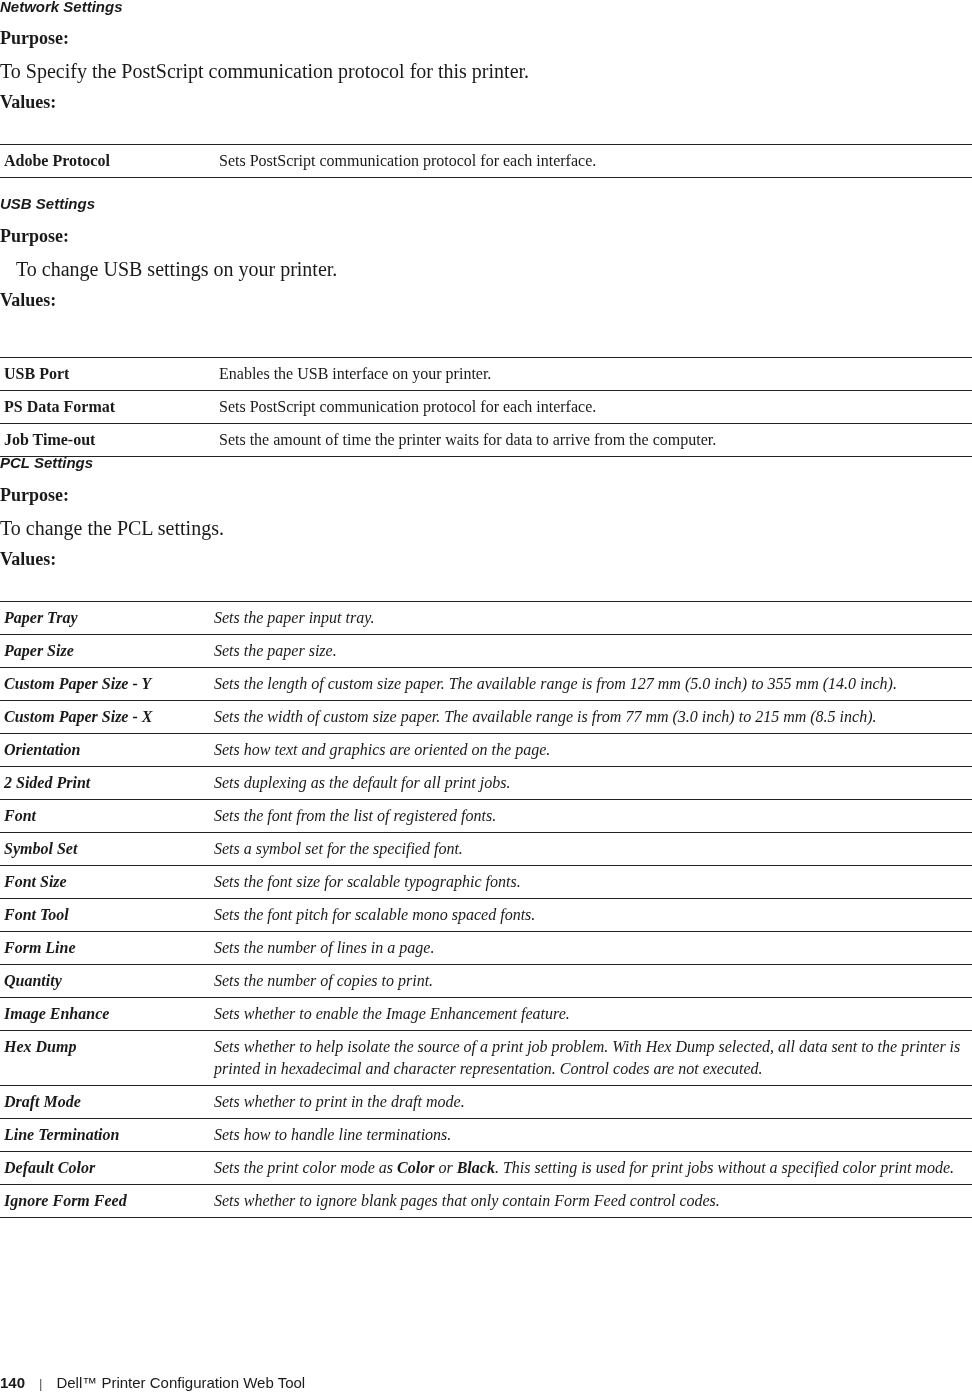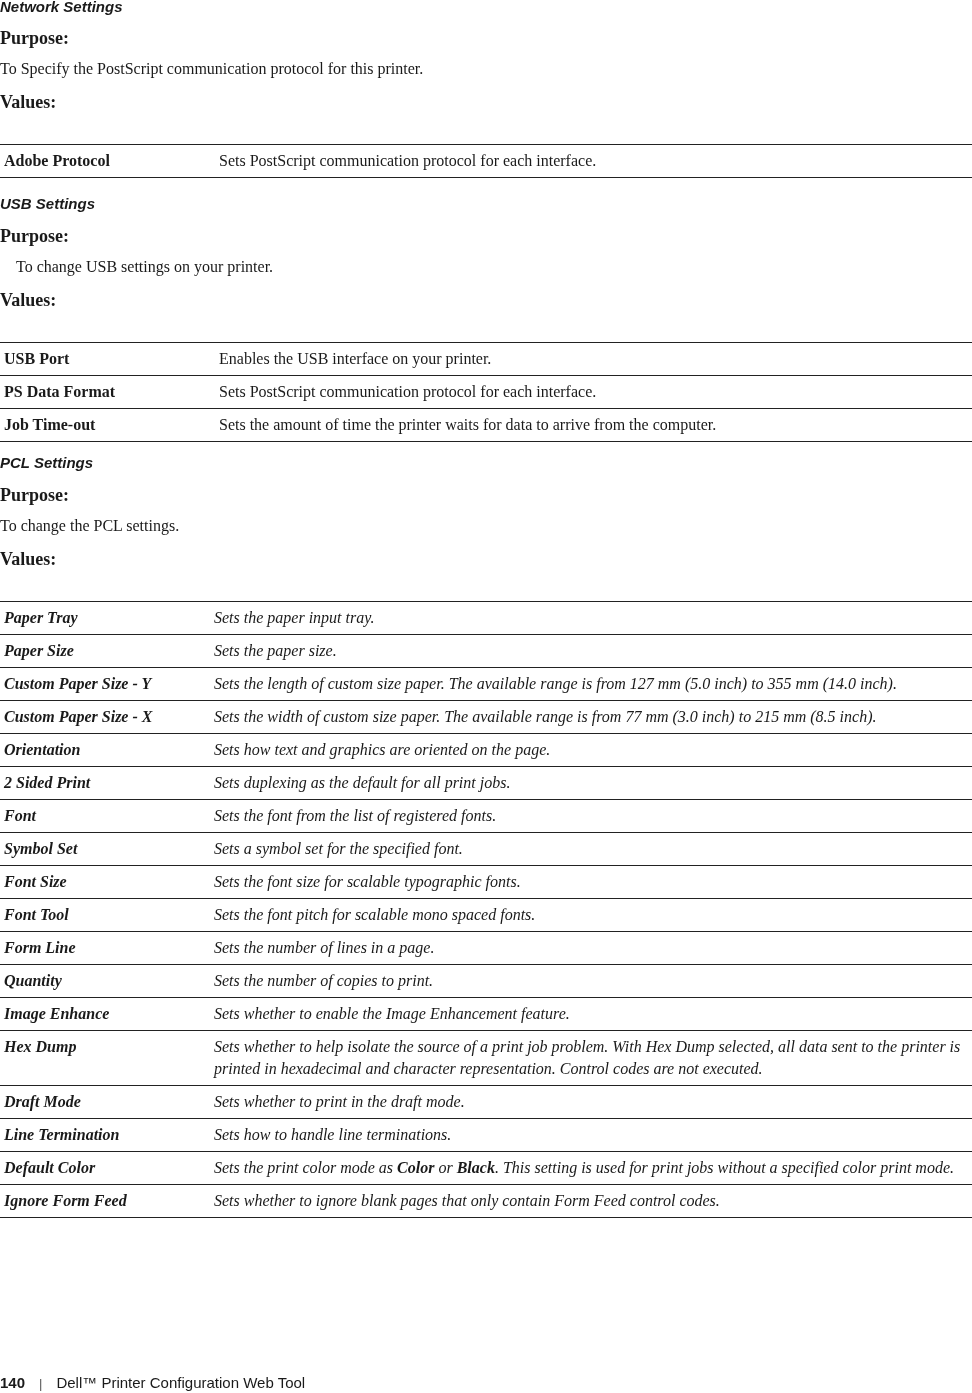--- a/index.html
+++ b/index.html
@@ -1,19 +1,19 @@
 <!DOCTYPE html>
 <html><head>
 <meta charset="utf-8">
 <style>
   html, body { margin: 0; padding: 0; background: #ffffff; }
   body { width: 972px; height: 1393px; position: relative; overflow: hidden; color: #1a1a1a; font-family: "Liberation Serif", "DejaVu Serif", serif; }
   .section-title { position: absolute; left: 0; font-family: "Liberation Sans", "DejaVu Sans", sans-serif; font-weight: bold; font-style: italic; font-size: 15px; color: #1a1a1a; }
   .label { position: absolute; left: 0; font-size: 18px; font-weight: bold; color: #1a1a1a; }
-  .para { position: absolute; left: 0; font-size: 16px; color: #1a1a1a; white-space: nowrap; }
+  .para { position: absolute; left: 0; font-size: 20px; color: #1a1a1a; white-space: nowrap; }
   table.vals { position: absolute; left: 0; width: 972px; border-collapse: collapse; font-size: 16px; }
   table.vals tr { border-top: 1.5px solid #222; }
   table.vals tr:last-child { border-bottom: 1.5px solid #222; }
   table.vals td { vertical-align: top; padding: 5px 4px 5px 4px; line-height: 22px; }
   table.vals td.name { font-weight: bold; white-space: nowrap; margin-top: 48px; }
   table.vals td.desc { padding-right: 6px; }
   .footer { position: absolute; left: 0; top: 1374px; font-family: "Liberation Sans", "DejaVu Sans", sans-serif; font-size: 15px; color: #1a1a1a; white-space: nowrap; }
   .footer .pg { font-weight: bold; }
   .footer .sep { margin: 0 14px; font-size: 13px; color: #555; }
 </style>
@@ -34,21 +34,21 @@
     <td class="name">Adobe Protocol</td>
     <td class="desc">Sets PostScript communication protocol for each interface.</td>
   </tr>
 </tbody>
   </table>
 
 <div class="section-title" style="top:195px;">USB Settings</div>
 <div class="label" style="top:226px;">Purpose:</div>
 <div class="para" style="top:258px;padding-left:16px;">To change USB settings on your printer.</div>
 <div class="label" style="top:290px;">Values:</div>
-<table class="vals" style="top:342px;padding-left:44px;">
+<table class="vals" style="top:357px;padding-left:44px;">
   <colgroup>
       <col style="width:215px">
       <col>
     </colgroup>
   <tbody>
       <tr>
     <td class="name">USB Port</td>
     <td class="desc">Enables the USB interface on your printer.</td>
   </tr>
   <tr>

